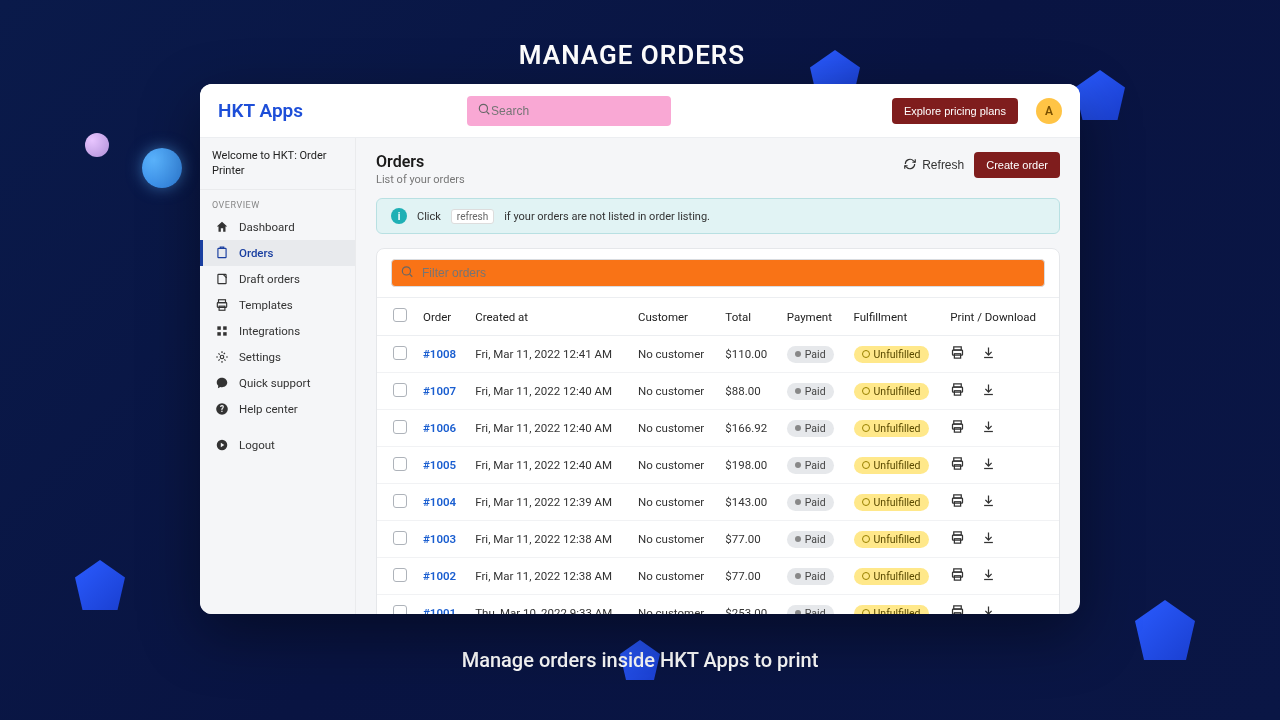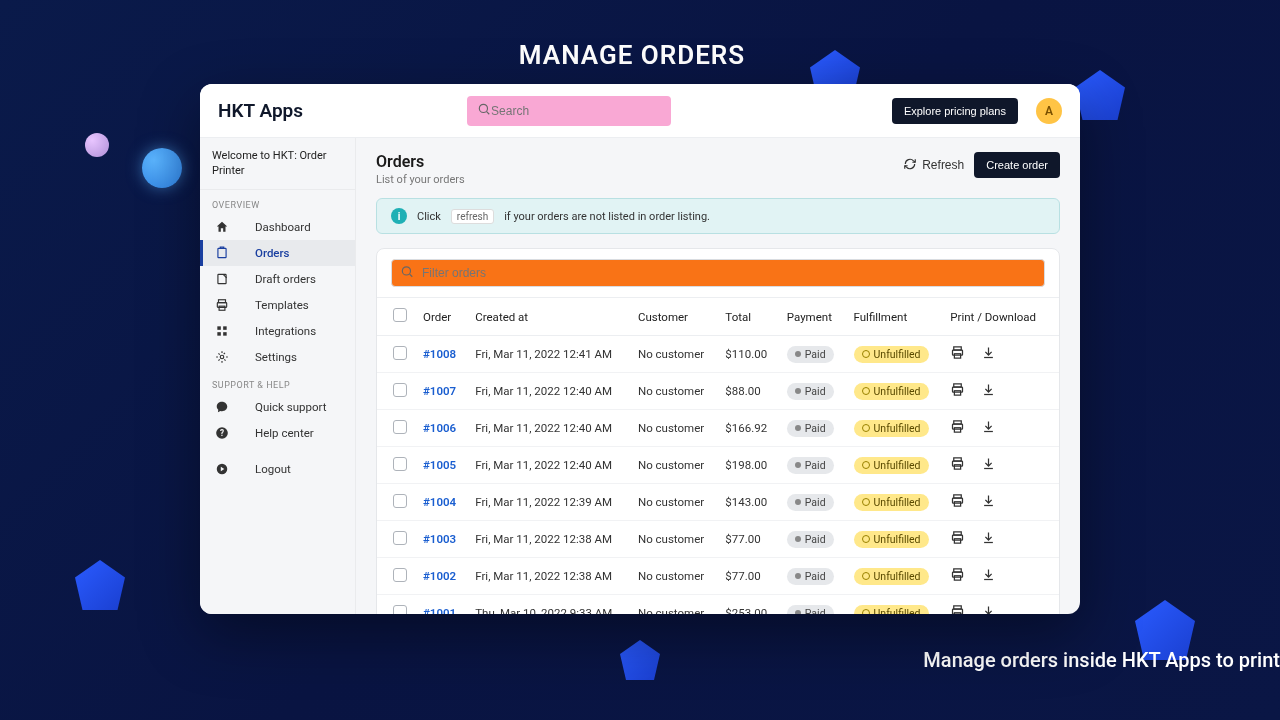--- a/index.html
+++ b/index.html
@@ -26,21 +26,21 @@
   top: 40px; left: 0; right: 16px;
   text-align: center;
   color: #fff;
   font-size: 26px;
   font-weight: 600;
   letter-spacing: 1px;
 }
 .promo-sub {
   position: absolute;
   bottom: 48px; left: 0; right: 0;
-  text-align: right;
+  text-align: center;
   color: #fff;
   font-size: 20px;
   font-weight: 500;
 }
 .app-window {
   position: absolute;
   top: 84px;
   left: 200px;
   width: 880px;
   height: 530px;
@@ -53,21 +53,21 @@
 }
 .topbar {
   height: 54px;
   background: #fff;
   display: flex;
   align-items: center;
   padding: 0 18px;
   gap: 18px;
   border-bottom: 1px solid #eceef1;
 }
-.brand { color: #0f172a; font-size: 19px; font-weight: 600; }
+.brand { color: #1d4ed8; font-size: 19px; font-weight: 600; }
 .search-wrap {
   flex: 1;
   max-width: 370px;
   margin-left: 146px;
   background: #f9a8d4;
   border-radius: 4px;
   height: 30px;
   display: flex;
   align-items: center;
   padding: 0 10px;
@@ -76,21 +76,21 @@
 .search-wrap input {
   border: none;
   background: transparent;
   outline: none;
   font-size: 12px;
   flex: 1;
   color: #444;
 }
 .spacer { flex: 1; }
 .btn-primary {
-  background: #0f172a;
+  background: #7f1d1d;
   color: #fff;
   border: none;
   border-radius: 4px;
   padding: 7px 12px;
   font-size: 11px;
   font-weight: 500;
   cursor: pointer;
 }
 .avatar {
   width: 26px; height: 26px;
@@ -109,21 +109,21 @@
   background: #f5f6f8;
   border-right: 1px solid #eaebed;
   font-size: 11.5px;
   overflow-y: auto;
 }
 .welcome { padding: 10px 12px; font-size: 11px; color: #222; line-height: 1.4; border-bottom: 1px solid #eaebed;}
 .section-label { padding: 10px 12px 4px; font-size: 9px; color: #888; letter-spacing: 0.5px; }
 .nav-item {
   display: flex;
   align-items: center;
-  gap: 26px;
+  gap: 10px;
   padding: 6px 12px;
   color: #333;
   cursor: pointer;
   border-left: 3px solid transparent;
 }
 .nav-item.active {
   background: #e8eaed;
   color: #1a3fa0;
   border-left-color: #1a3fa0;
   font-weight: 500;
@@ -282,21 +282,20 @@
       <div class="nav-item">
         <span class="nav-ico">
             <svg viewBox="0 0 24 24" fill="none" stroke="currentColor" stroke-width="2">
               <circle cx="12" cy="12" r="3"></circle>
               <path d="M12 2v3m0 14v3m10-10h-3M5 12H2m15.07-7.07l-2.12 2.12M8.05 15.95l-2.12 2.12m12.14 0l-2.12-2.12M8.05 8.05L5.93 5.93"></path>
             </svg>
           </span>
         <span>Settings</span>
       </div>
 
-      <div class="section-label">SUPPORT &amp; HELP</div>
       <div class="nav-item">
         <span class="nav-ico">
             <svg viewBox="0 0 24 24" fill="currentColor">
               <path d="M12 3C7 3 3 6.5 3 11c0 2.2 1 4.2 2.6 5.6L5 21l4.3-2c.9.2 1.8.3 2.7.3 5 0 9-3.5 9-8s-4-8.3-9-8.3z"></path>
             </svg>
           </span>
         <span>Quick support</span>
       </div>
       <div class="nav-item">
         <span class="nav-ico">

